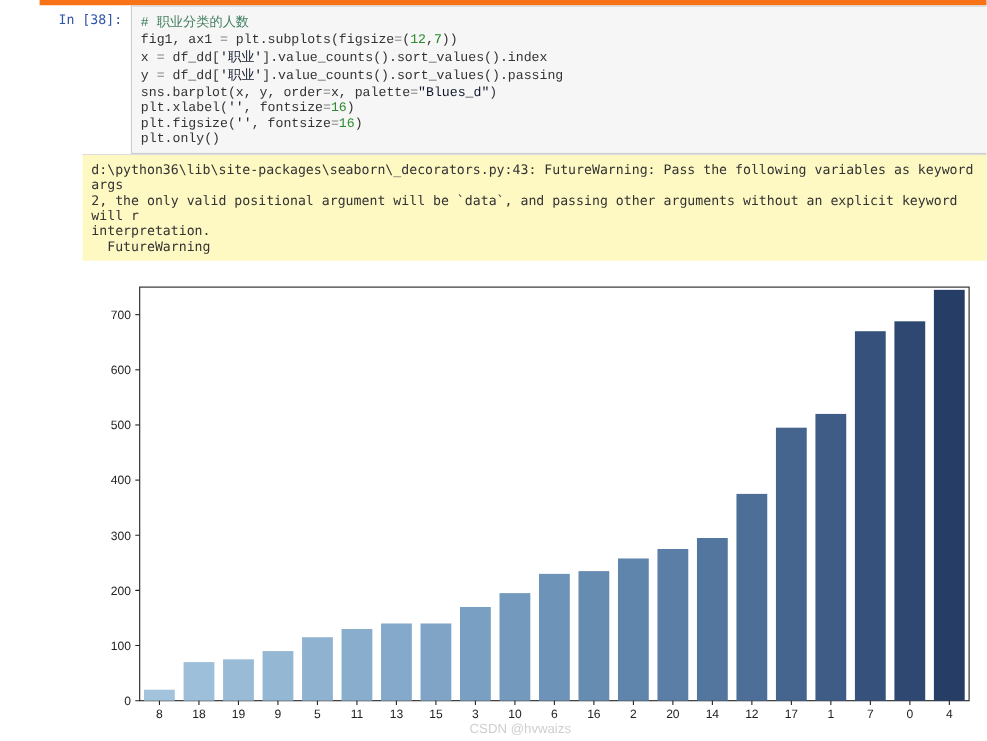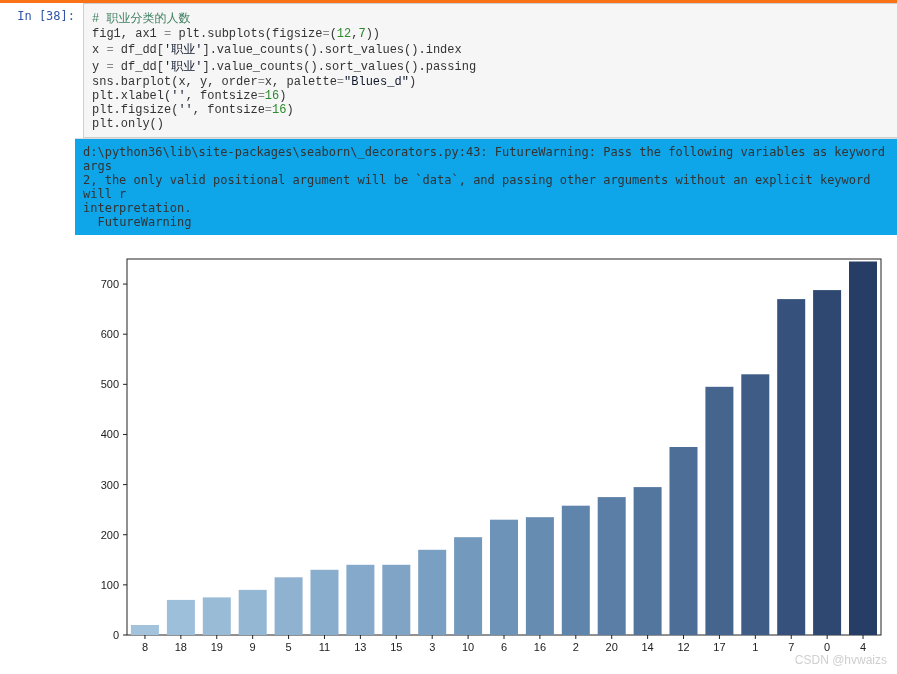--- a/index.html
+++ b/index.html
@@ -6,21 +6,22 @@
     margin: 0;
     padding: 0;
     font-family: Consolas, "Courier New", monospace;
     font-size: 12px;
     color: #333;
     background: #fff;
     width: 897px;
   }
   .cell {
     display: flex;
-    border-top: 3px solid #f97316;
+    border-top: 5px solid #f97316;
+    margin-left: 36px;
   }
   .prompt {
     flex: 0 0 75px;
     padding: 6px 8px 6px 0;
     text-align: right;
     color: #2f54aa;
     font-family: Consolas, monospace;
     background: #fff;
   }
   .input-area {
@@ -29,43 +30,43 @@
     border: 1px solid #cfcfcf;
     border-right: none;
     padding: 6px 8px;
     white-space: pre;
     overflow: hidden;
   }
   .output-area {
     margin-left: 75px;
   }
   .warning {
-    background: #0ea5e9;
+    background: #fef9c3;
     border-top: 1px solid #dcdcdc;
     padding: 6px 8px;
     white-space: pre-wrap;
     font-family: Consolas, monospace;
     color: #333;
   }
   .chart-wrap {
     padding: 12px 6px 10px 6px;
   }
   .chart-svg {
     display: block;
   }
   .tick-line { stroke: #222; stroke-width: 1; }
   .tick-label { font: 11px Arial, sans-serif; fill: #222; }
   .chart-border { fill: none; stroke: #222; stroke-width: 1; }
   .watermark {
     position: relative;
-    text-align: right;
+    text-align: center;
     color: #cfcfcf;
     font-family: Arial, sans-serif;
     font-size: 12px;
-    padding-right: 10px;
+    padding-right: 26px;
     margin-top: -14px;
   }
   .bottom-rule {
     border-top: 1px solid #cfcfcf;
     margin-left: 75px;
     margin-top: 8px;
   }
 
   
   .c-comment { color: #3f7f5f; }

